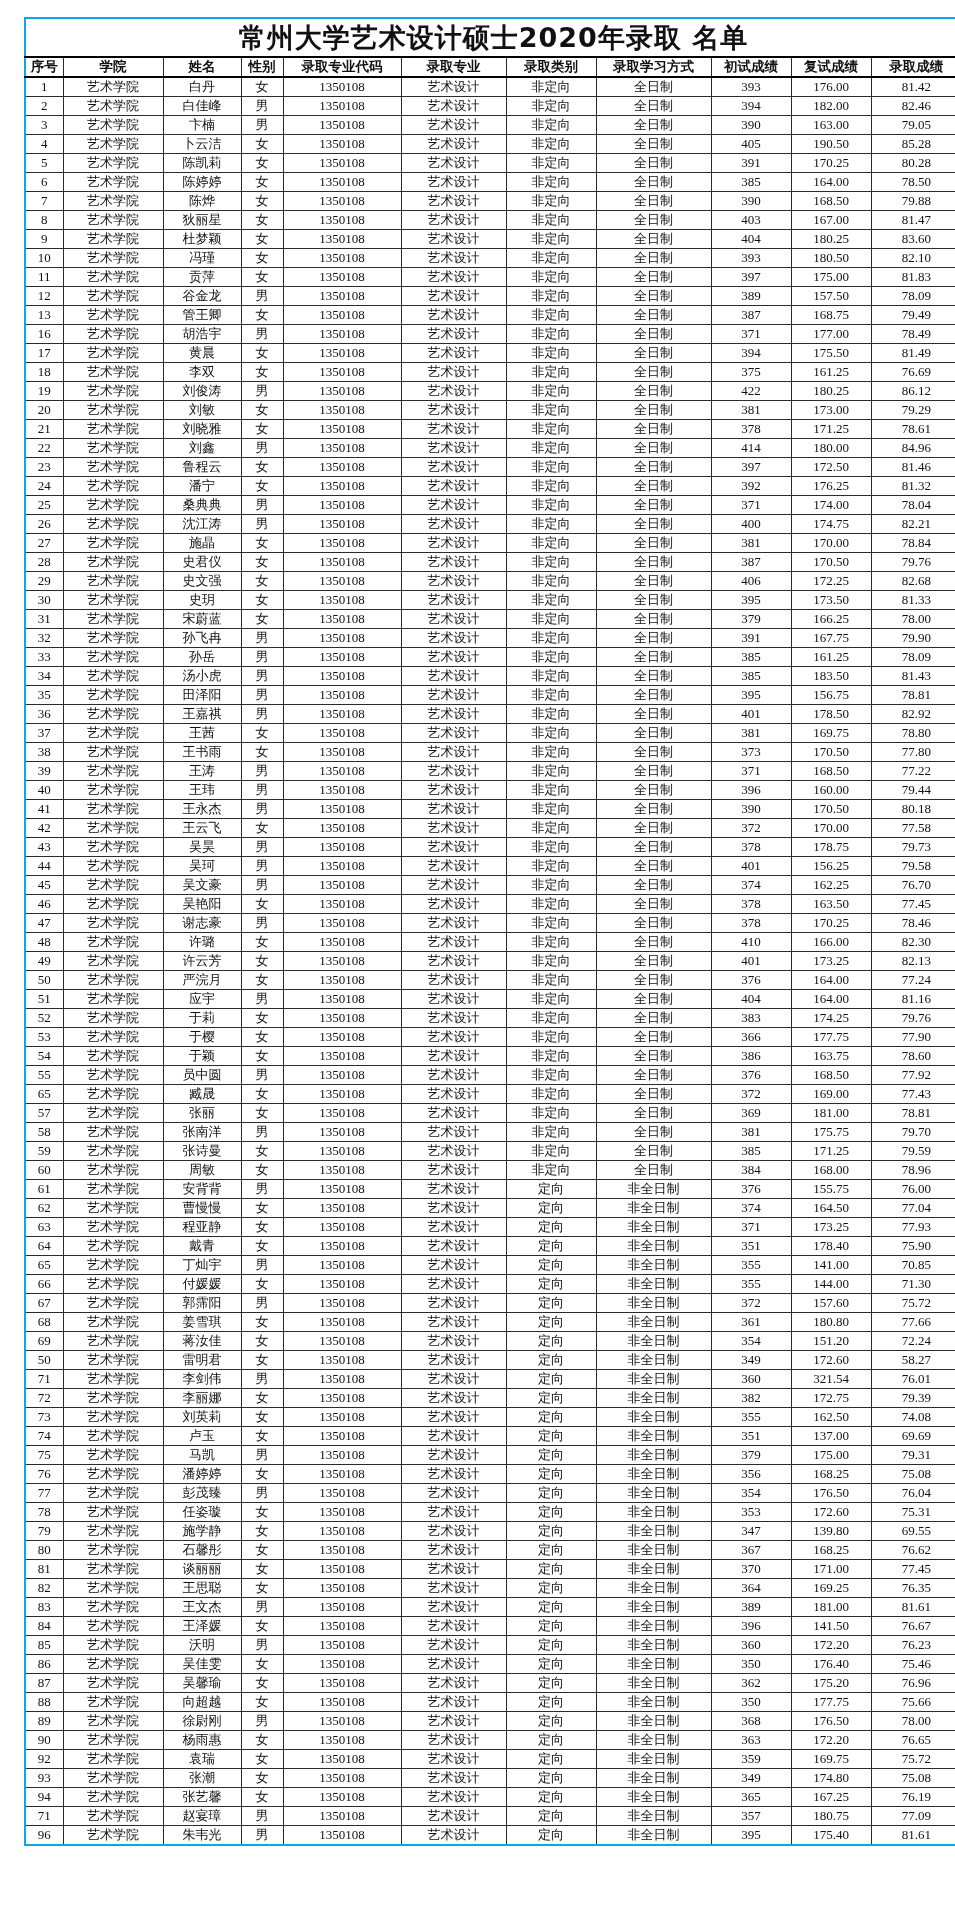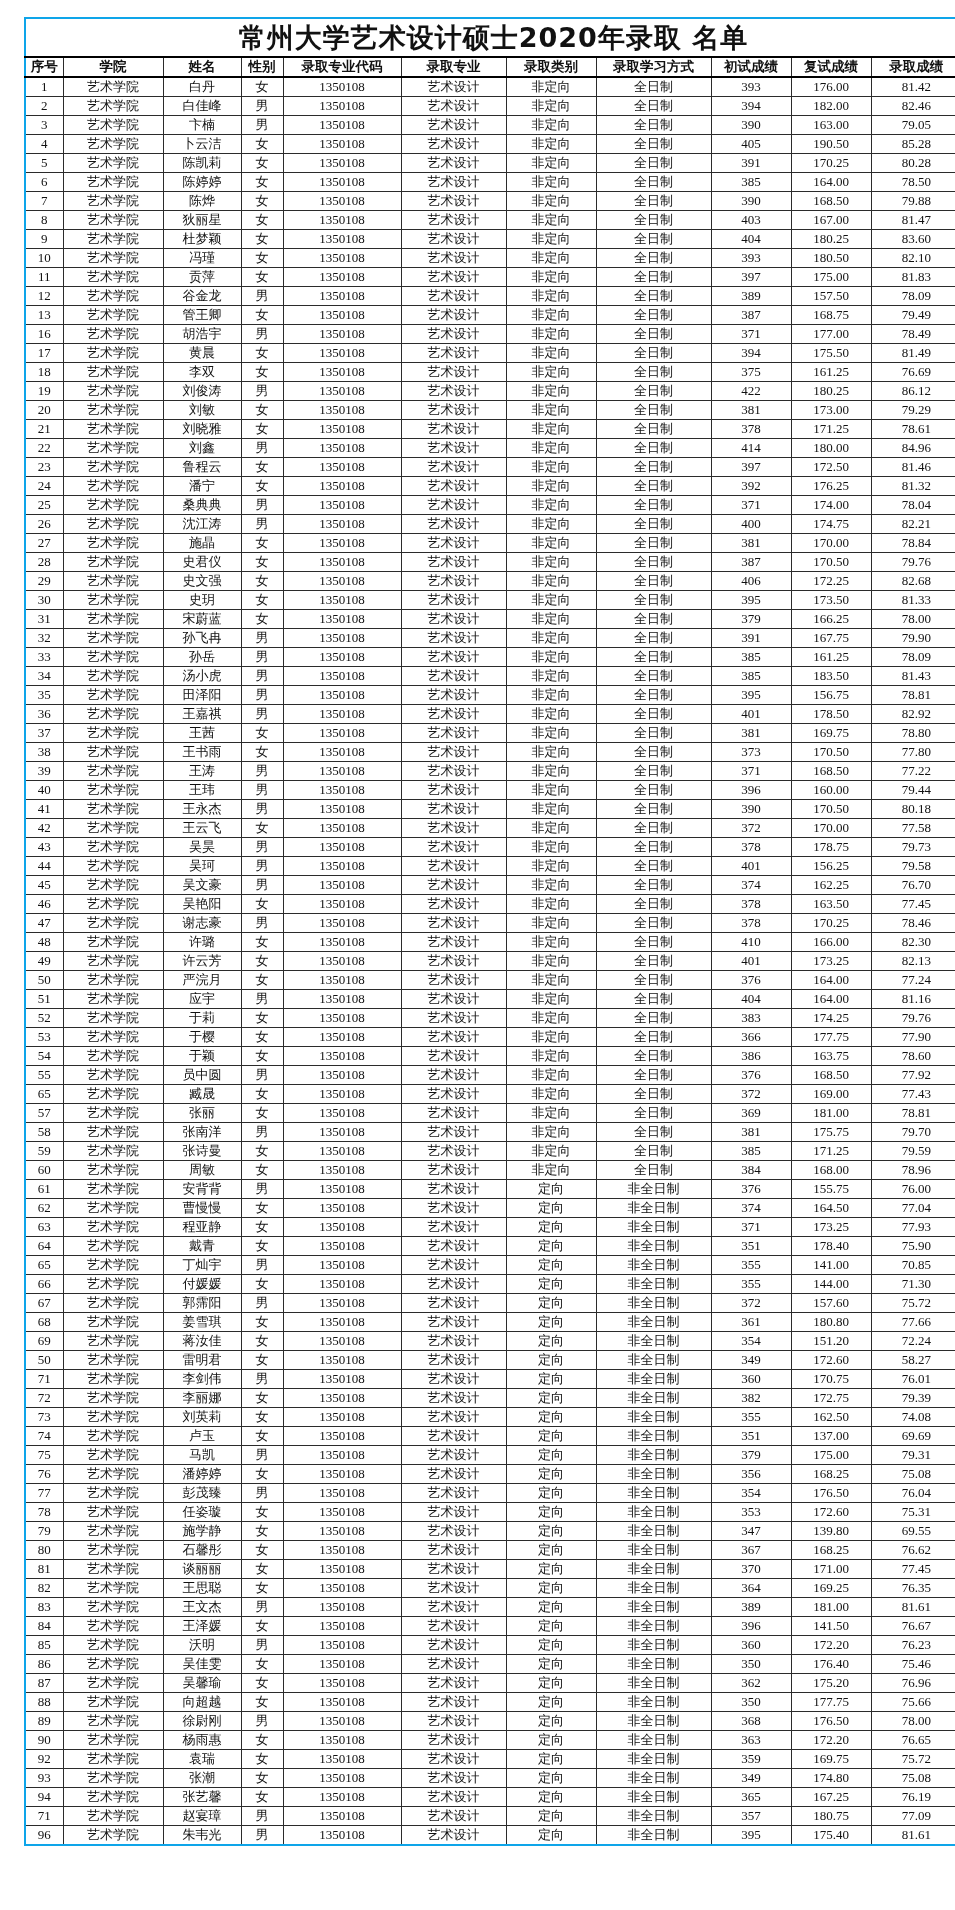--- a/index.html
+++ b/index.html
@@ -980,21 +980,21 @@
         <tr>
           <td class="num">71</td>
           <td>艺术学院</td>
           <td>李剑伟</td>
           <td>男</td>
           <td class="num">1350108</td>
           <td>艺术设计</td>
           <td>定向</td>
           <td>非全日制</td>
           <td class="num">360</td>
-          <td class="num">170.75</td>
+          <td class="num">321.54</td>
           <td class="num">76.01</td>
         </tr>
         <tr>
           <td class="num">72</td>
           <td>艺术学院</td>
           <td>李丽娜</td>
           <td>女</td>
           <td class="num">1350108</td>
           <td>艺术设计</td>
           <td>定向</td>

